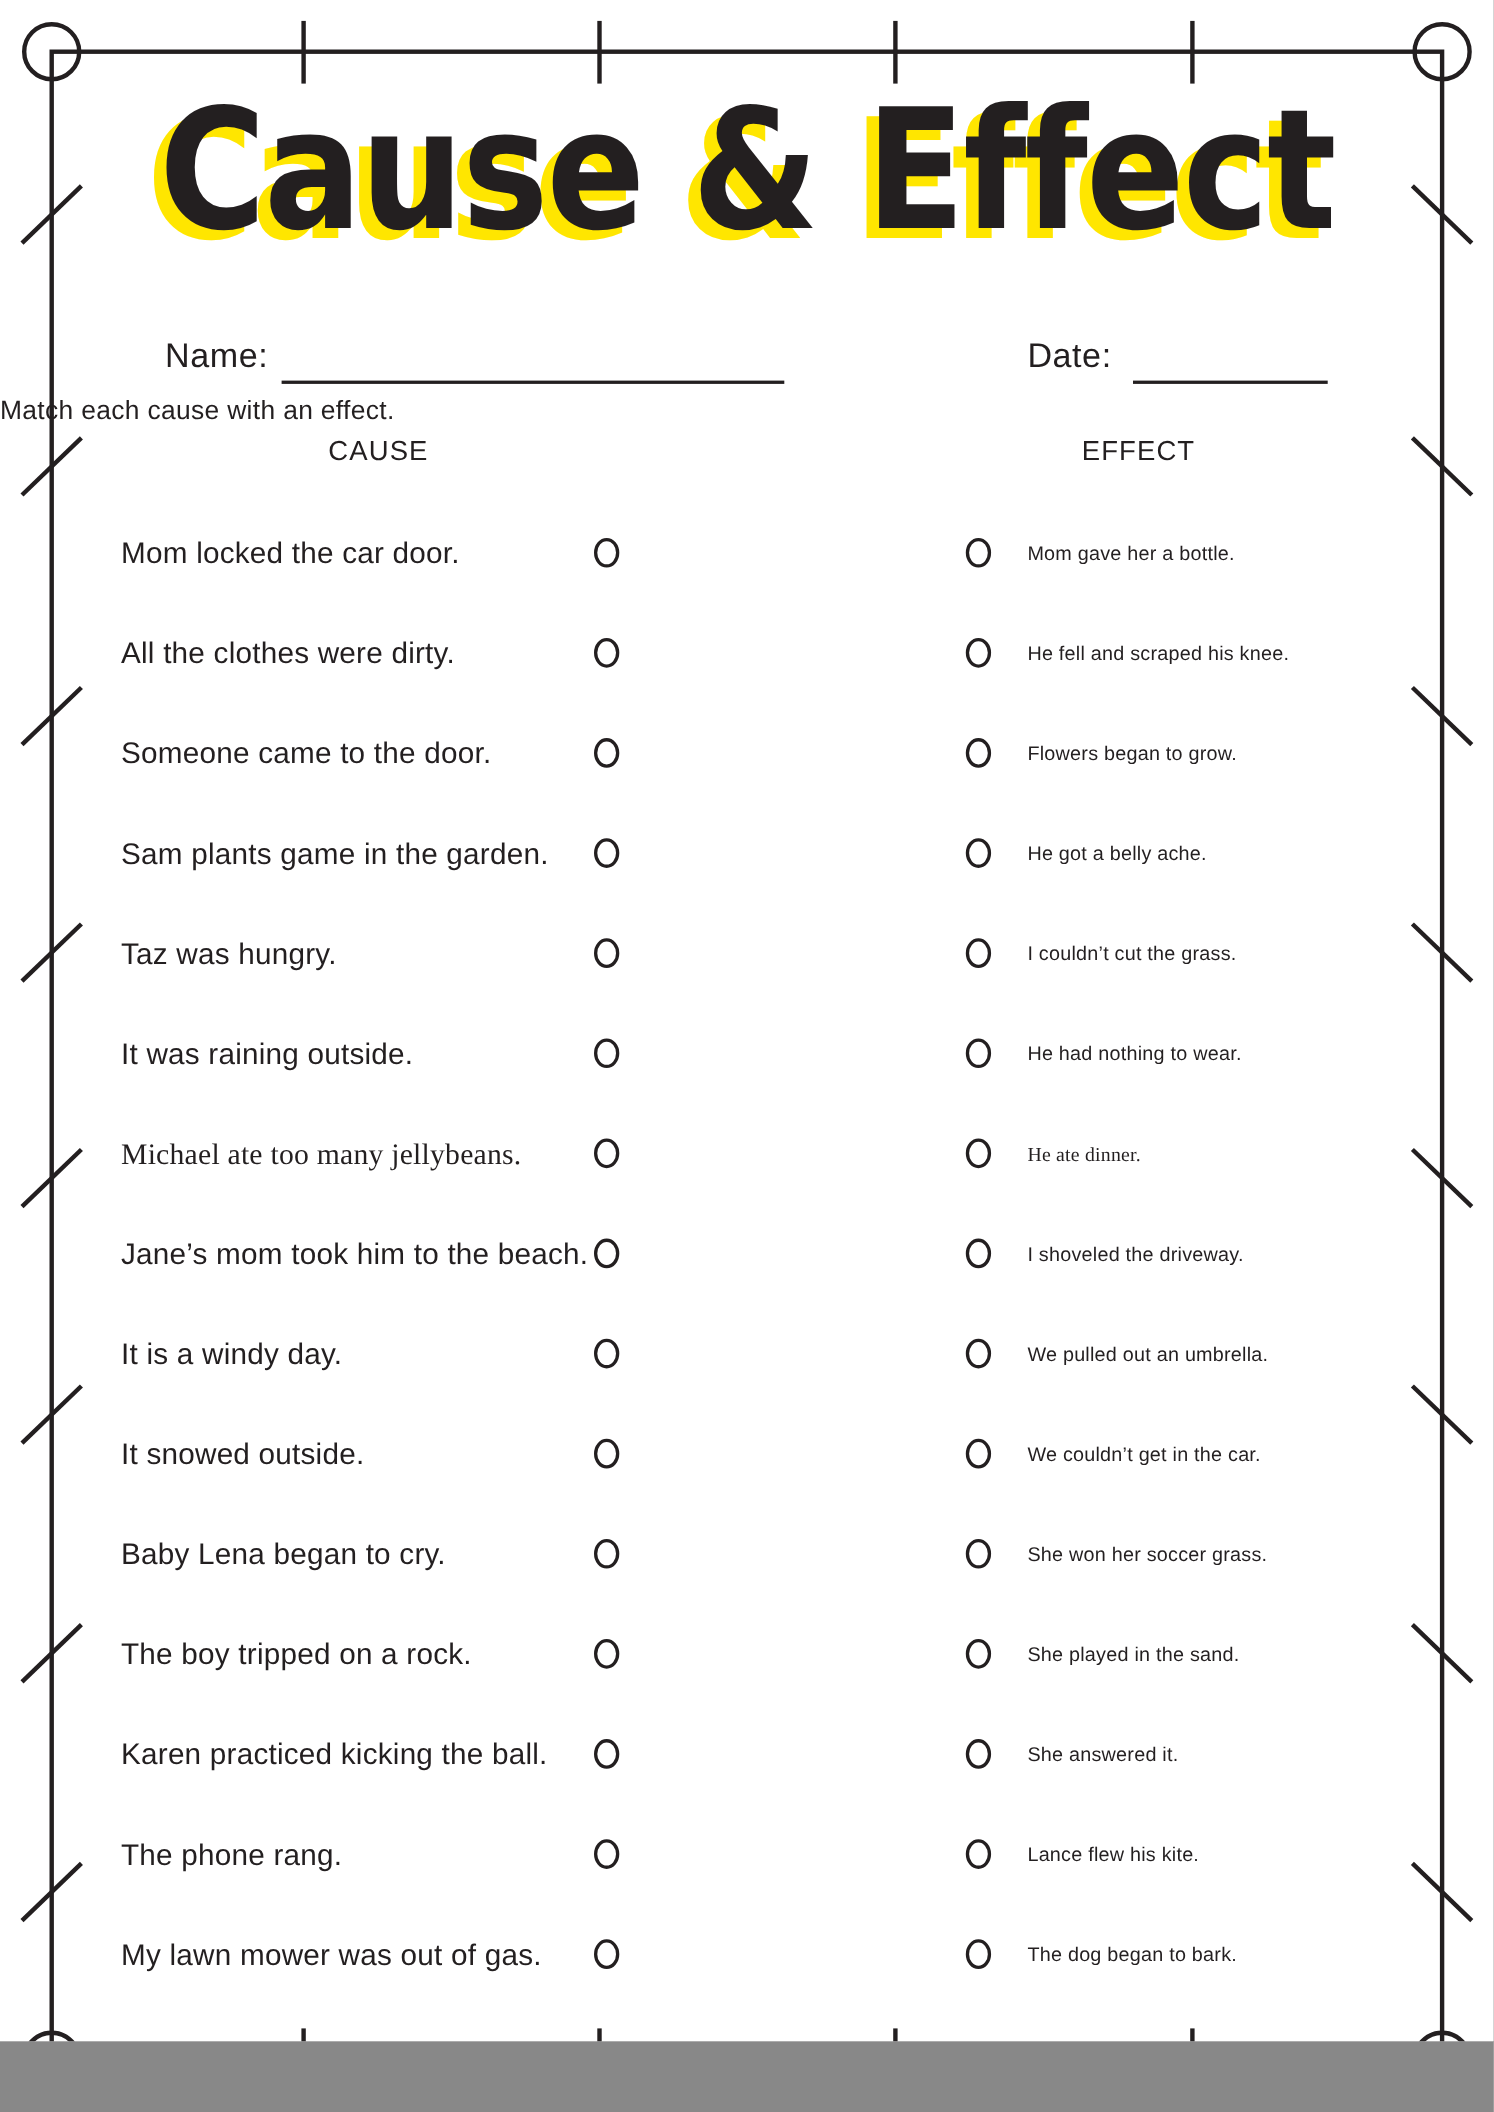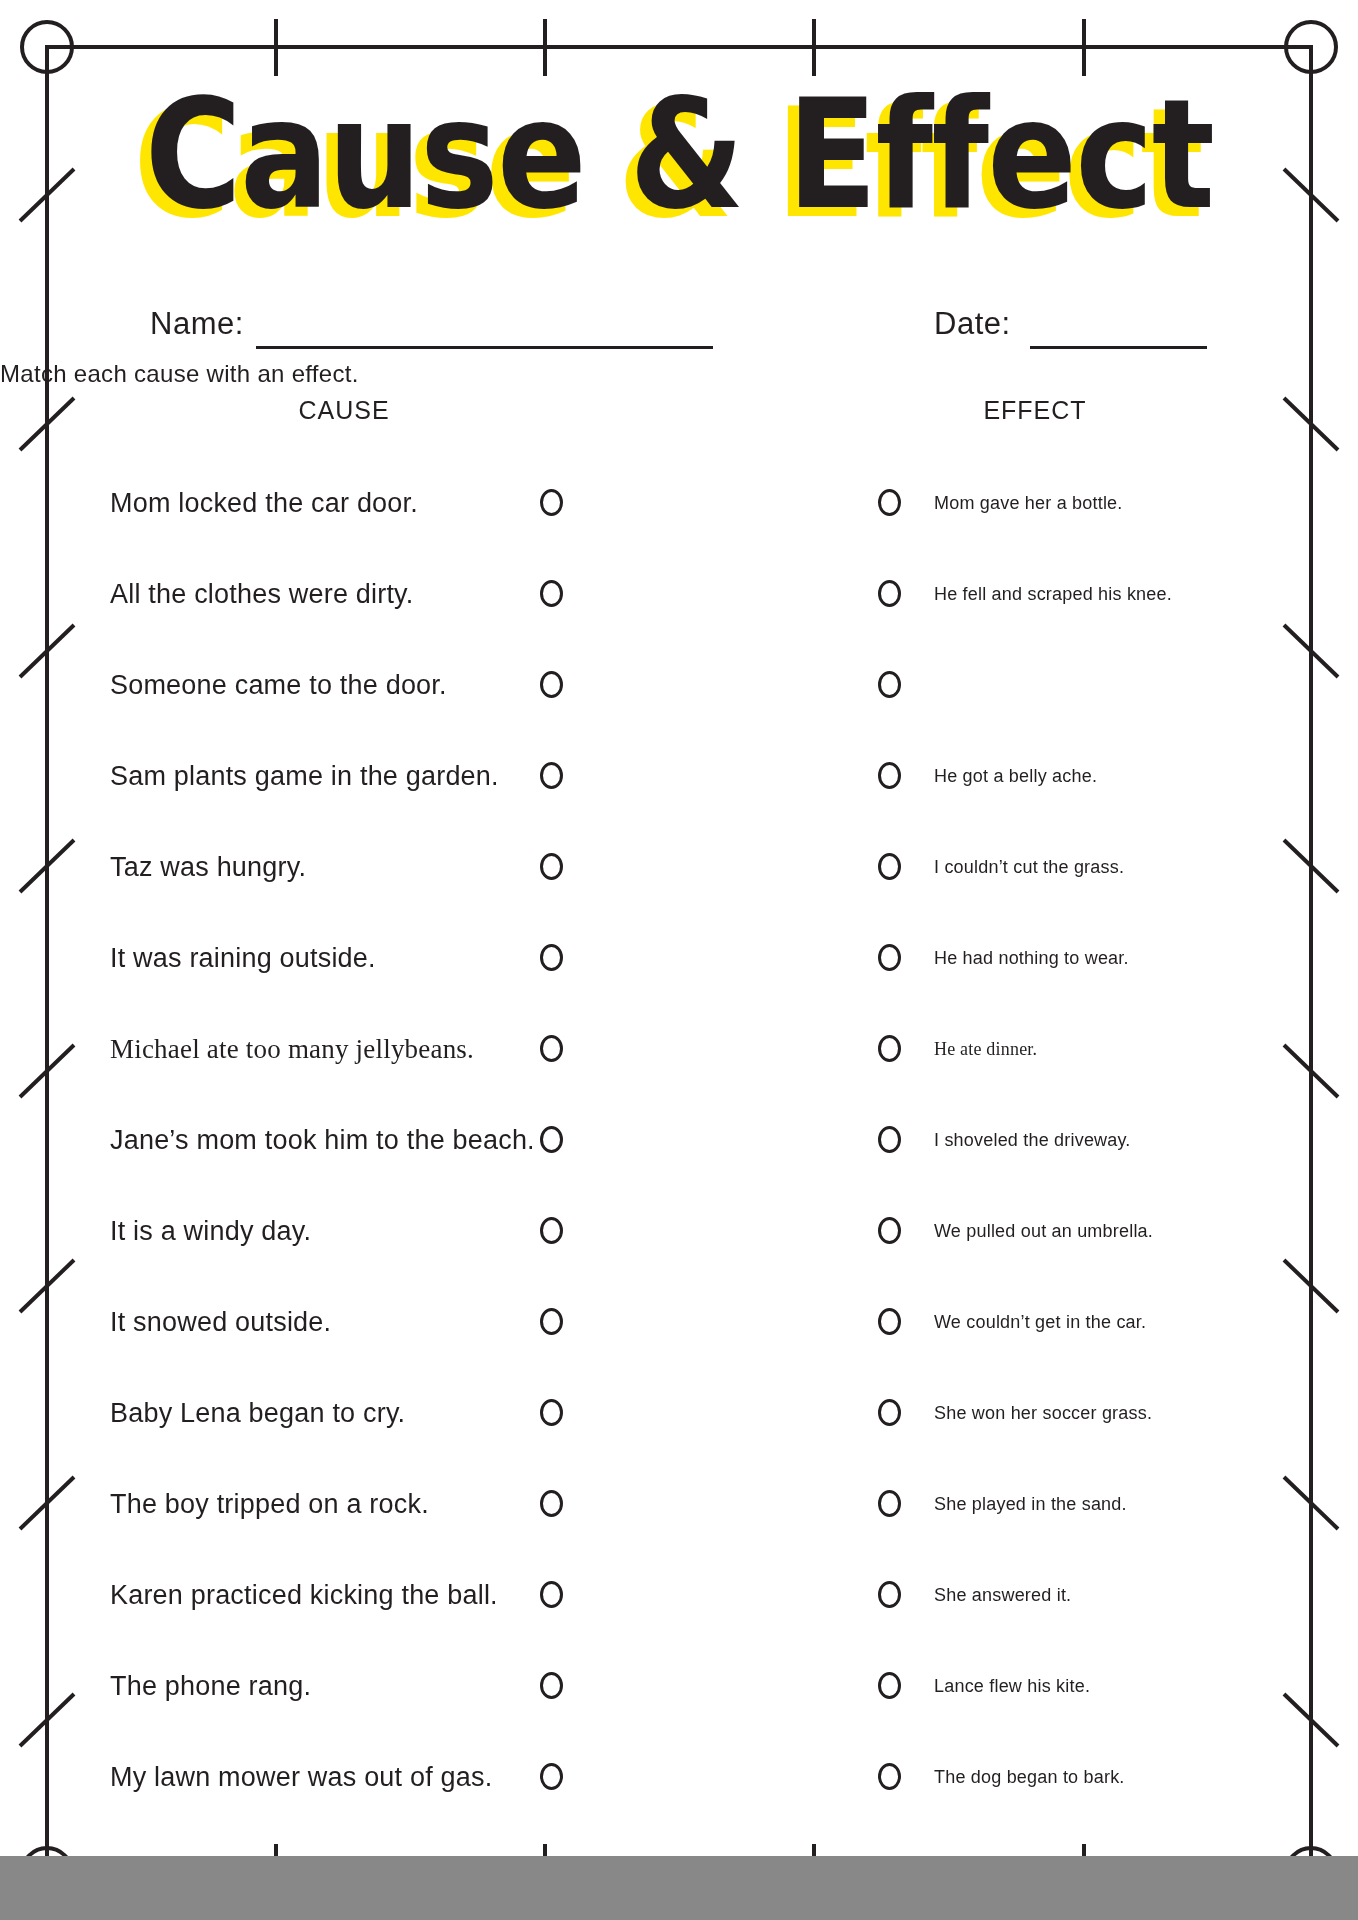--- a/index.html
+++ b/index.html
@@ -151,20 +151,21 @@
       <div class="match-row" style="top: 574px;">
         <div class="cause-text">All the clothes were dirty.</div>
         <div class="match-circle cause-circle"></div>
         <div class="match-circle effect-circle"></div>
         <div class="effect-text">He fell and scraped his knee.</div>
       </div>
       <div class="match-row" style="top: 665px;">
         <div class="cause-text">Someone came to the door.</div>
         <div class="match-circle cause-circle"></div>
         <div class="match-circle effect-circle"></div>
+        <div class="effect-text">Flowers began to grow.</div>
       </div>
       <div class="match-row" style="top: 756px;">
         <div class="cause-text">Sam plants game in the garden.</div>
         <div class="match-circle cause-circle"></div>
         <div class="match-circle effect-circle"></div>
         <div class="effect-text">He got a belly ache.</div>
       </div>
       <div class="match-row" style="top: 847px;">
         <div class="cause-text">Taz was hungry.</div>
         <div class="match-circle cause-circle"></div>

